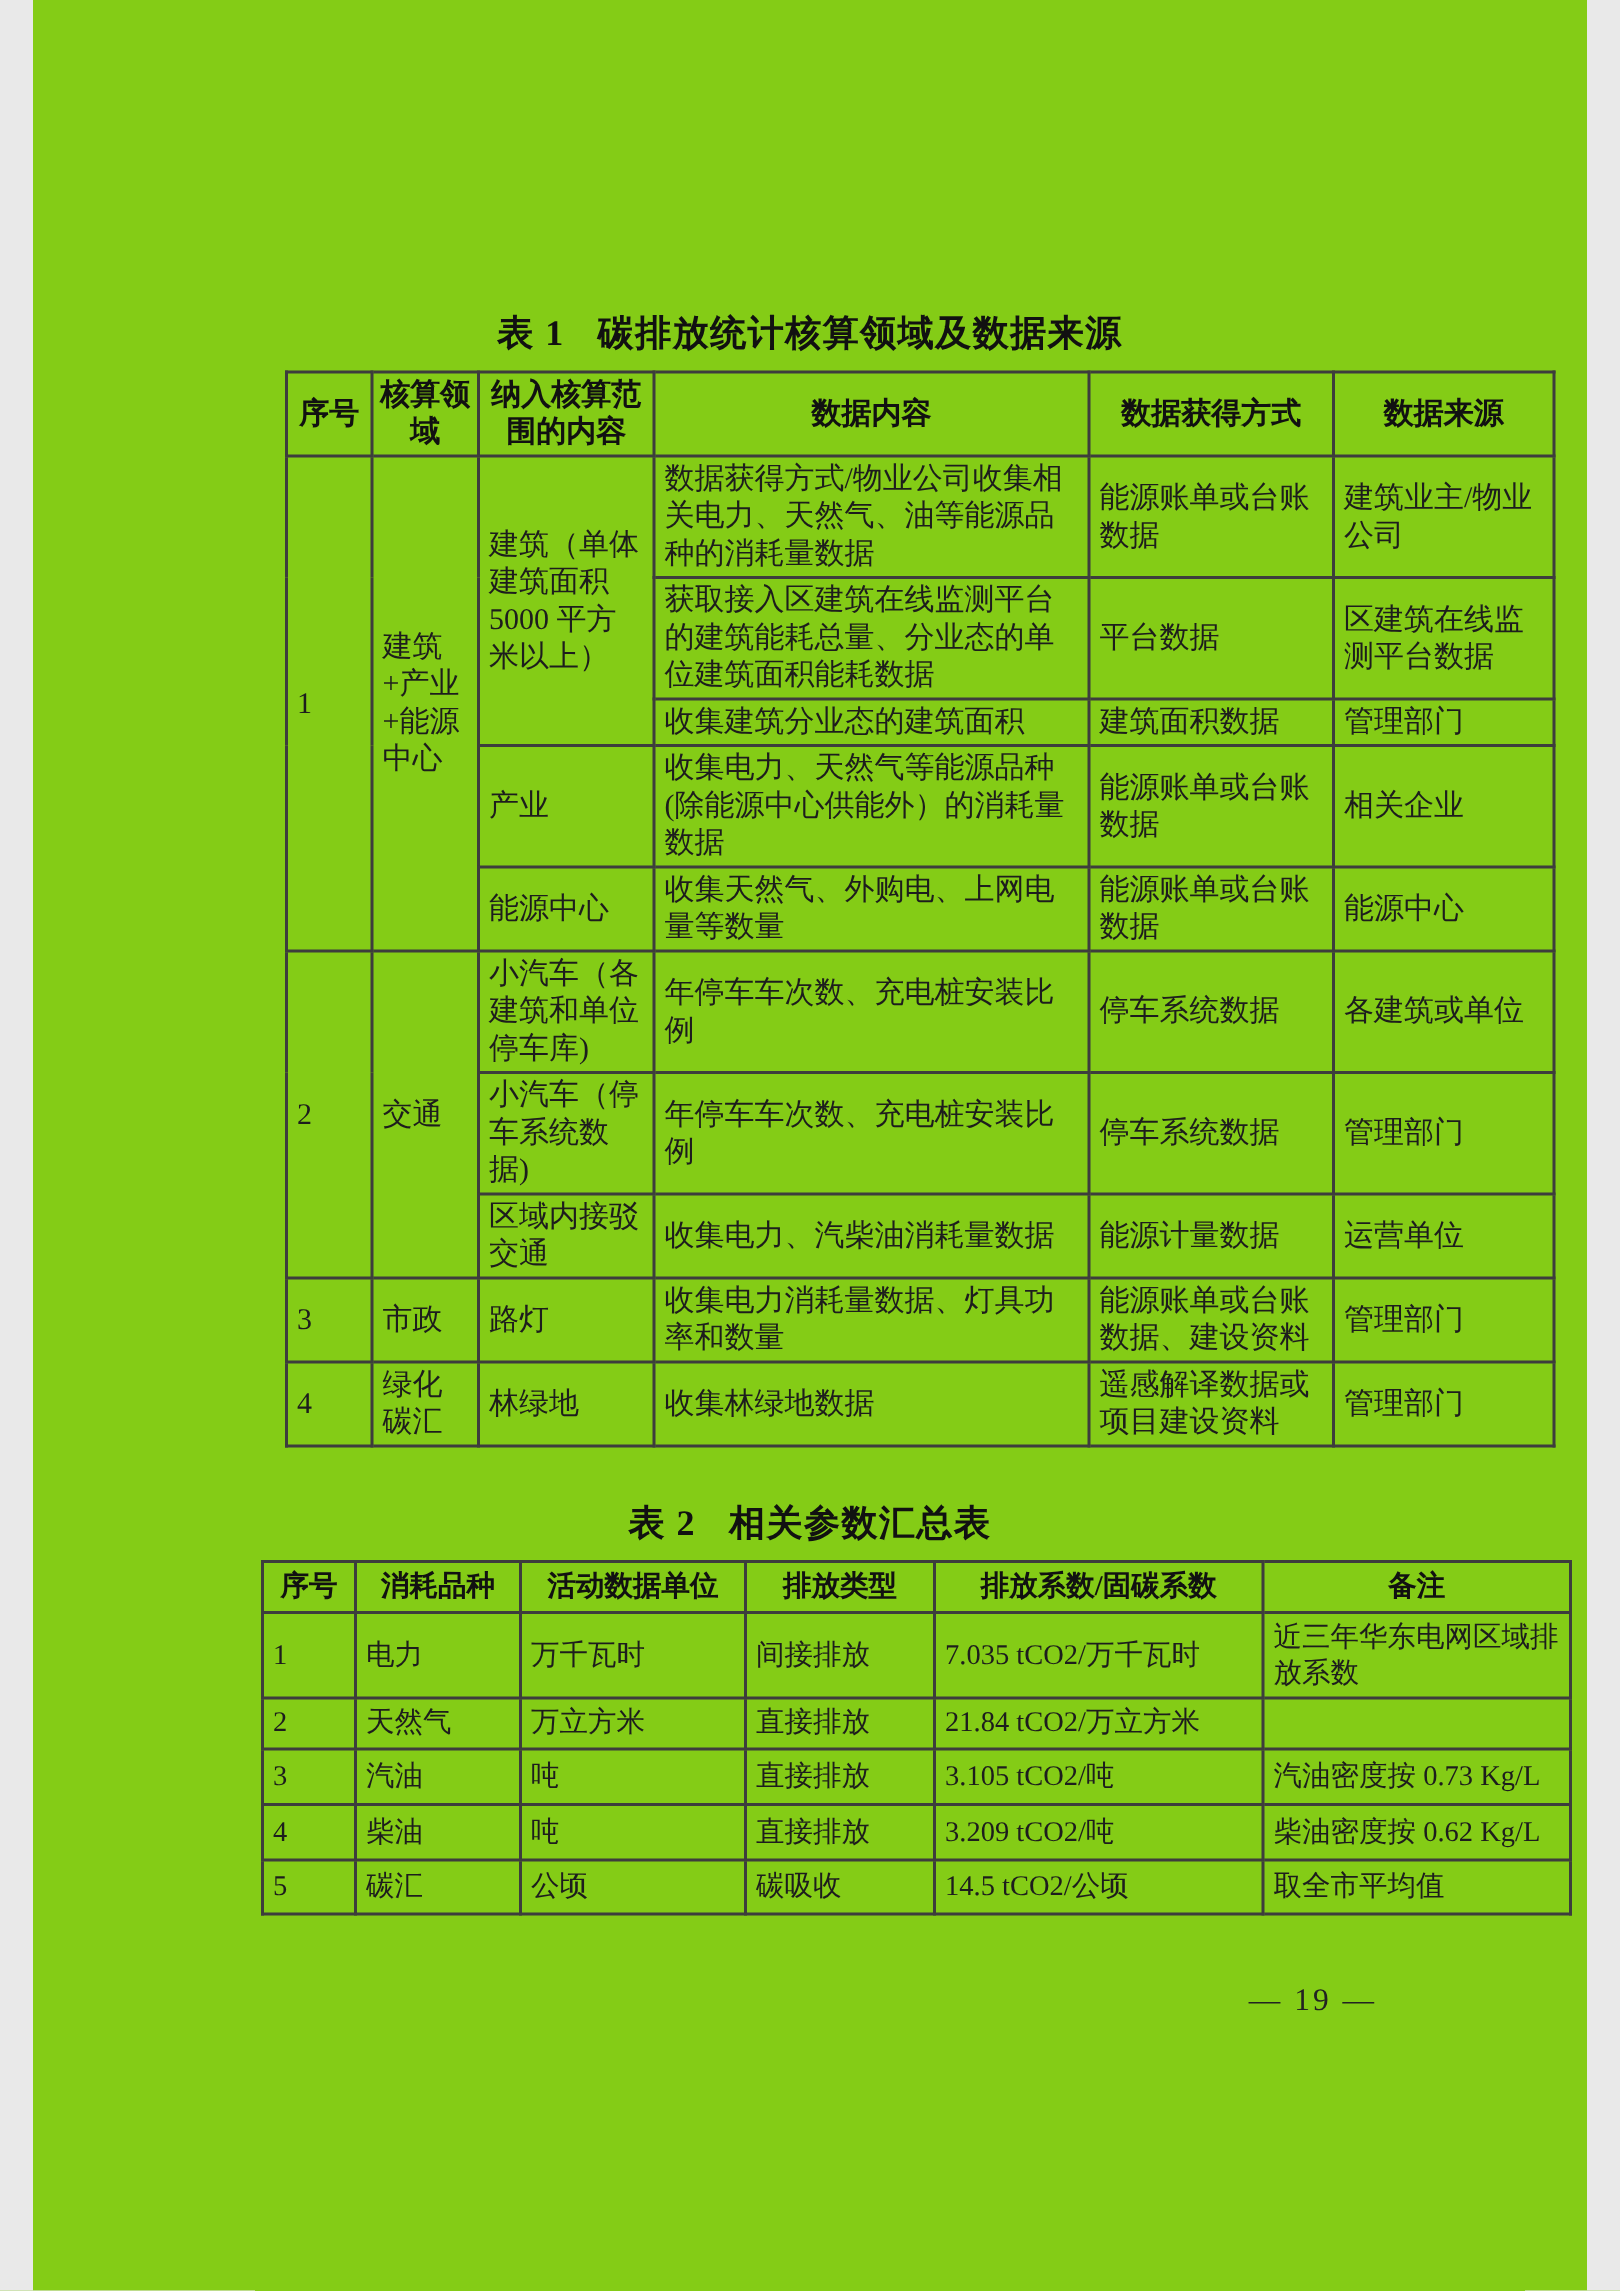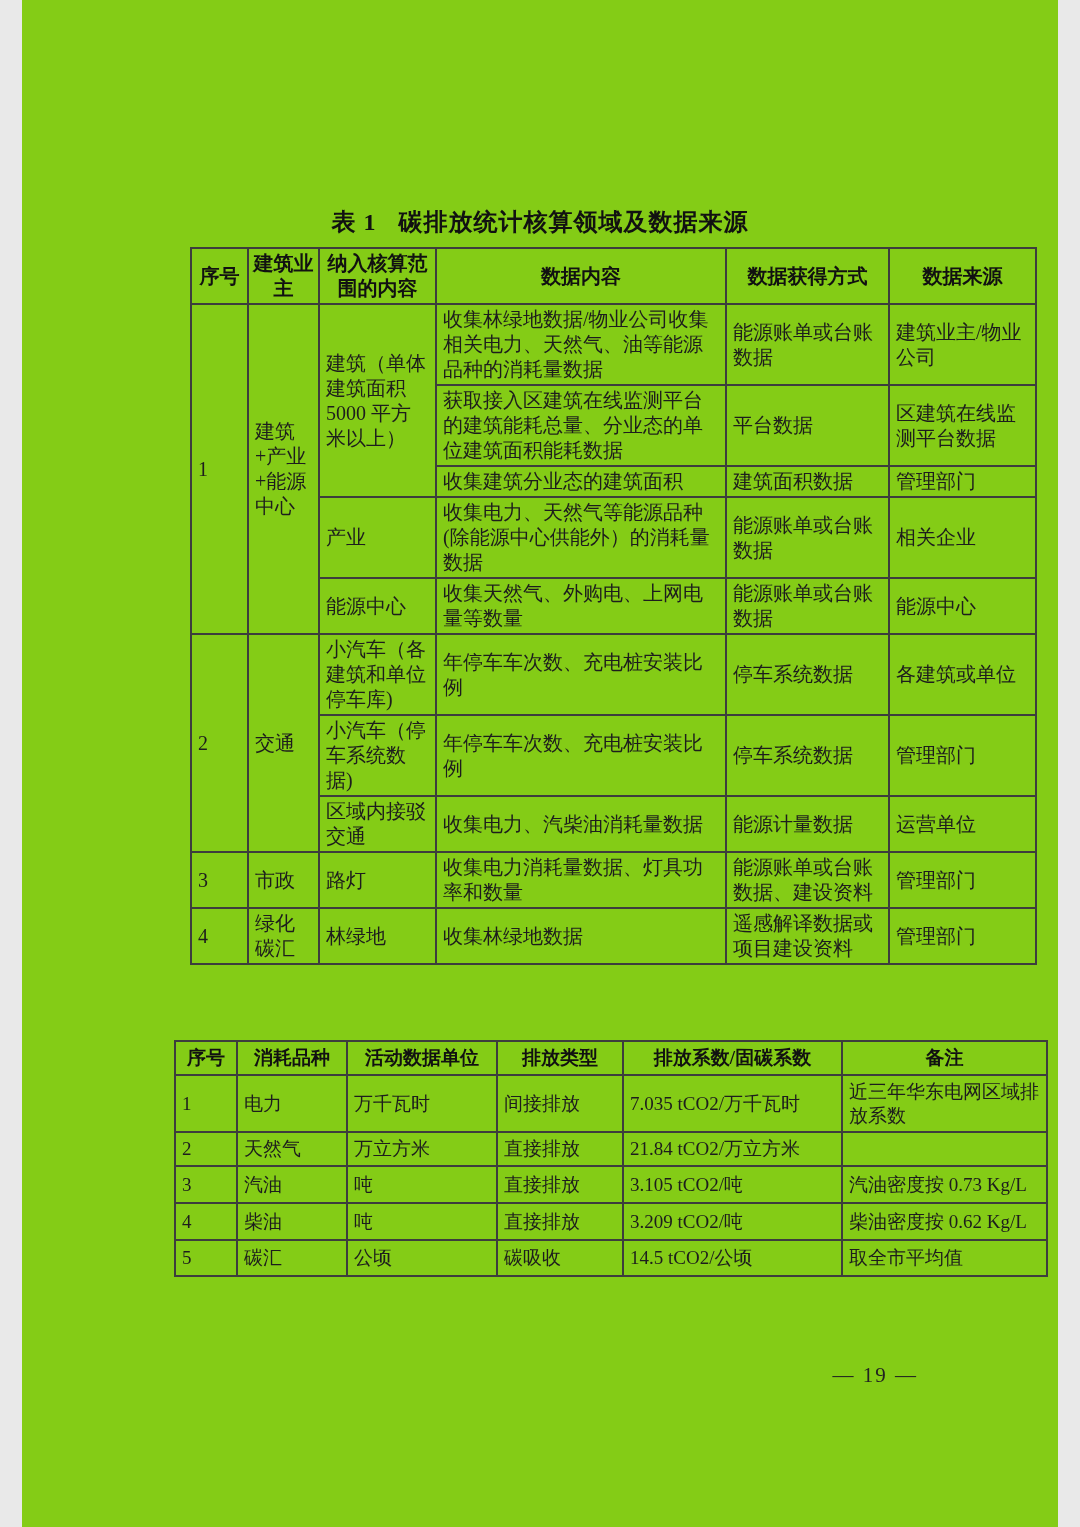--- a/index.html
+++ b/index.html
@@ -31,21 +31,21 @@
     overflow:hidden;
     word-break:normal;overflow-wrap:break-word;
   }
   .tbl th{font-weight:bold;text-align:center;padding:2px 2px;color:#111;}
   .c{text-align:left;}
   .l{text-align:left;}
   #table1{left:120px;top:247px;width:845px;}
   #table2{left:104px;top:1040px;width:872px;}
   #table2 th,#table2 td{font-size:19px;}
   .footer{
-    position:absolute;top:1363px;right:140px;
+    position:absolute;top:1321px;right:140px;
     font-size:21px;letter-spacing:2px;color:#222;margin-left:28px;
   }
 </style>
 </head>
 <body>
 
 <div class="page">
 
   <div class="tbl-title" id="t1-title">
     <span class="num">表 1</span><span>碳排放统计核算领域及数据来源</span>
@@ -56,33 +56,33 @@
       <col style="width:57px">
         <col style="width:71px">
         <col style="width:117px">
       <col style="width:290px">
         <col style="width:163px">
         <col style="width:147px">
     </colgroup>
     <thead>
       <tr style="height:54px">
         <th>序号</th>
-        <th>建筑业主</th>
+        <th>核算领域</th>
         <th>纳入核算范围的内容</th>
         <th>数据内容</th>
         <th>数据获得方式</th>
         <th>数据来源</th>
       </tr>
     </thead>
     <tbody>
       <tr style="height:70px">
         <td class="c" rowspan="5">1</td>
         <td class="c" rowspan="5">建筑+产业+能源中心</td>
         <td class="l" rowspan="3">建筑（单体建筑面积 5000 平方米以上）</td>
-        <td class="l">收集林绿地数据/物业公司收集相关电力、天然气、油等能源品种的消耗量数据</td>
+        <td class="l">数据获得方式/物业公司收集相关电力、天然气、油等能源品种的消耗量数据</td>
         <td class="l">能源账单或台账数据</td>
         <td class="c">建筑业主/物业公司</td>
       </tr>
       <tr style="height:80px">
         <td class="l">获取接入区建筑在线监测平台的建筑能耗总量、分业态的单位建筑面积能耗数据</td>
         <td class="l">平台数据</td>
         <td class="c">区建筑在线监测平台数据</td>
       </tr>
       <tr style="height:27px">
         <td class="l">收集建筑分业态的建筑面积</td>
@@ -133,20 +133,23 @@
         <td class="c">4</td>
         <td class="c">绿化碳汇</td>
         <td class="l">林绿地</td>
         <td class="l">收集林绿地数据</td>
         <td class="l">遥感解译数据或项目建设资料</td>
         <td class="c">管理部门</td>
       </tr>
     </tbody>
   </table>
 
+  <div class="tbl-title" id="t2-title">
+    <span class="num">表 2</span><span>相关参数汇总表</span>
+  </div>
 
   <table class="tbl" id="table2">
     <colgroup>
       <col style="width:62px">
         <col style="width:110px">
         <col style="width:150px">
       <col style="width:126px">
         <col style="width:219px">
         <col style="width:205px">
     </colgroup>

